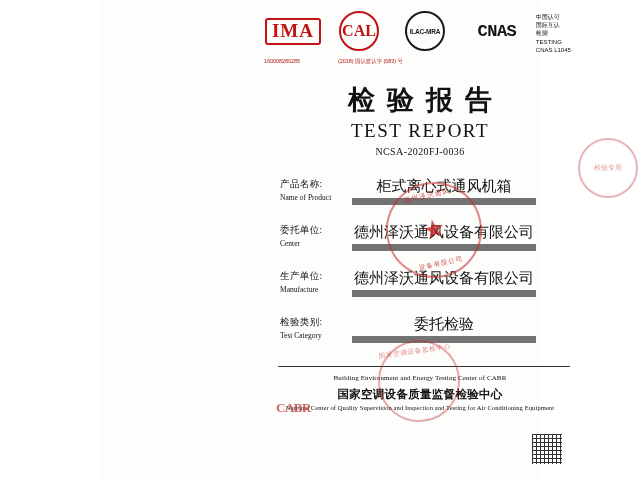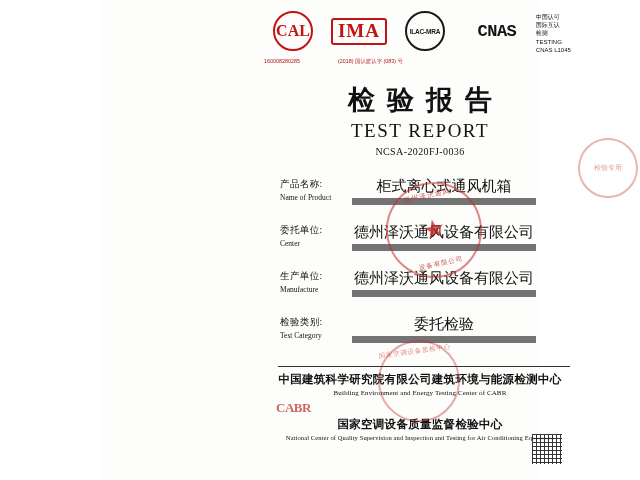--- a/index.html
+++ b/index.html
@@ -218,21 +218,21 @@
     color: #111;
     margin-top: 2px;
     letter-spacing: 0.1px;
   }
   .iss-cn2 {
     font-family: "Liberation Serif", serif;
     font-weight: bold;
     font-size: 11.5px;
     color: #111;
     letter-spacing: 0.3px;
-    margin-top: 20px;
+    margin-top: 5px;
   }
   .iss-en2 {
     font-family: "Liberation Serif", serif;
     font-size: 6.5px;
     color: #111;
     margin-top: 2px;
     letter-spacing: 0.1px;
   }
 
   
@@ -347,27 +347,27 @@
 </head>
 <body>
 
 <div class="page">
   <div class="sheet">
 
     <div class="logo-row">
 
       <div class="logo-block">
         <div class="logo-mark">
-          <span class="cal-circle">CAL</span>
+          <span class="ima">IMA</span>
         </div>
       </div>
 
       <div class="logo-block">
         <div class="logo-mark">
-          <span class="ima">IMA</span>
+          <span class="cal-circle">CAL</span>
         </div>
       </div>
 
       <div class="logo-block">
         <div class="logo-mark">
           <span class="ilac-circle">ILAC-MRA</span>
         </div>
       </div>
 
       <div class="logo-block cnas-block">
@@ -422,21 +422,20 @@
         <div class="field-label">
           <div class="lab-cn">检验类别:</div>
           <div class="lab-en">Test Category</div>
         </div>
         <div class="field-value">委托检验</div>
       </div>
     </div>
 
     <div class="divider"></div>
     <div class="issuer">
-      <div class="iss-cn1">中国建筑科学研究院有限公司建筑环境与能源检测中心</div>
       <div class="iss-en1">Building Environment and Energy Testing Center of CABR</div>
       <div class="iss-cn2">国家空调设备质量监督检验中心</div>
       <div class="iss-en2">National Center of Quality Supervision and Inspection and Testing for Air Conditioning Equipment</div>
     </div>
 
     <div class="stamp stamp-main">
       <div class="ring-text">德州泽沃通风</div>
       <div class="star">★</div>
       <div class="ring-text bottom">设备有限公司</div>
     </div>

